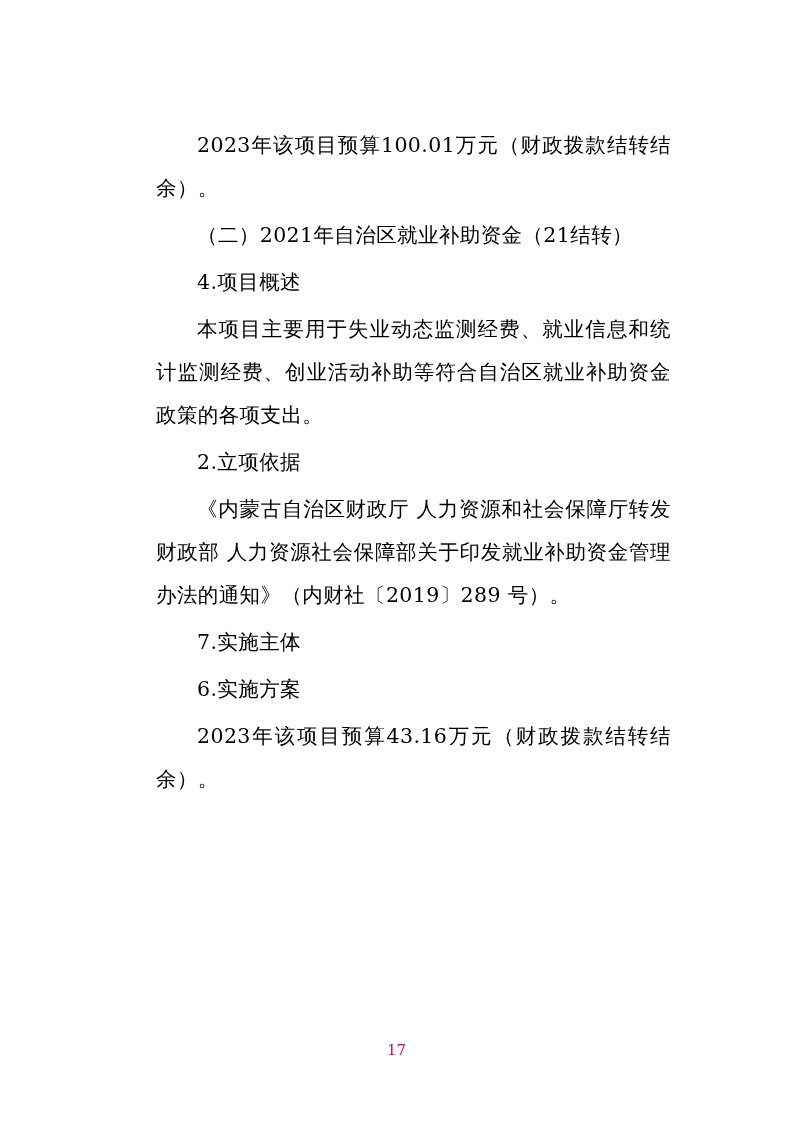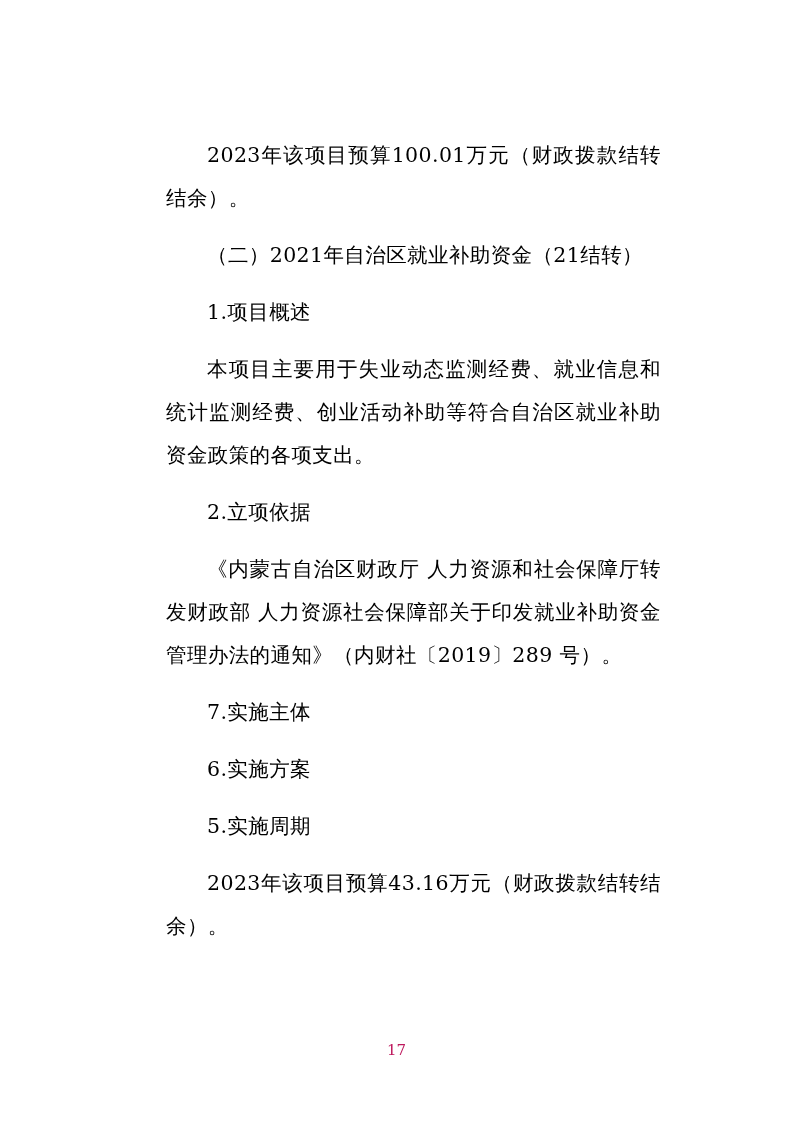--- a/index.html
+++ b/index.html
@@ -25,21 +25,21 @@
     padding: 120px 118px 60px 152px;
   }
   .doc-body {
     font-size: 20.5px;
     line-height: 43px;
     letter-spacing: 0.4px;
     text-align: justify;
     text-justify: inter-ideograph;
   }
   p {
-    margin: 14px;
+    margin: 4px;
     padding: 0;
   }
   .indent2 {
     text-indent: 2em;
   }
   .page-number {
     position: absolute;
     left: 0;
     right: 0;
     bottom: 63px;
@@ -49,23 +49,22 @@
     color: #be185d;
   }
 </style>
 </head>
 <body>
 
 <div class="page">
   <div class="doc-body">
     <p class="indent2">2023年该项目预算100.01万元（财政拨款结转结余）。</p>
     <p class="indent2">（二）2021年自治区就业补助资金（21结转）</p>
-    <p class="indent2">1.项目概述</p>
+    <p class="indent2">4.项目概述</p>
     <p class="indent2">本项目主要用于失业动态监测经费、就业信息和统计监测经费、创业活动补助等符合自治区就业补助资金政策的各项支出。</p>
     <p class="indent2">2.立项依据</p>
     <p class="indent2">《内蒙古自治区财政厅 人力资源和社会保障厅转发财政部 人力资源社会保障部关于印发就业补助资金管理办法的通知》（内财社〔2019〕289 号）。</p>
     <p class="indent2">7.实施主体</p>
     <p class="indent2">6.实施方案</p>
-    <p class="indent2">5.实施周期</p>
     <p class="indent2">2023年该项目预算43.16万元（财政拨款结转结余）。</p>
   </div>
   <div class="page-number">17</div>
 </div>
 
 </body></html>

